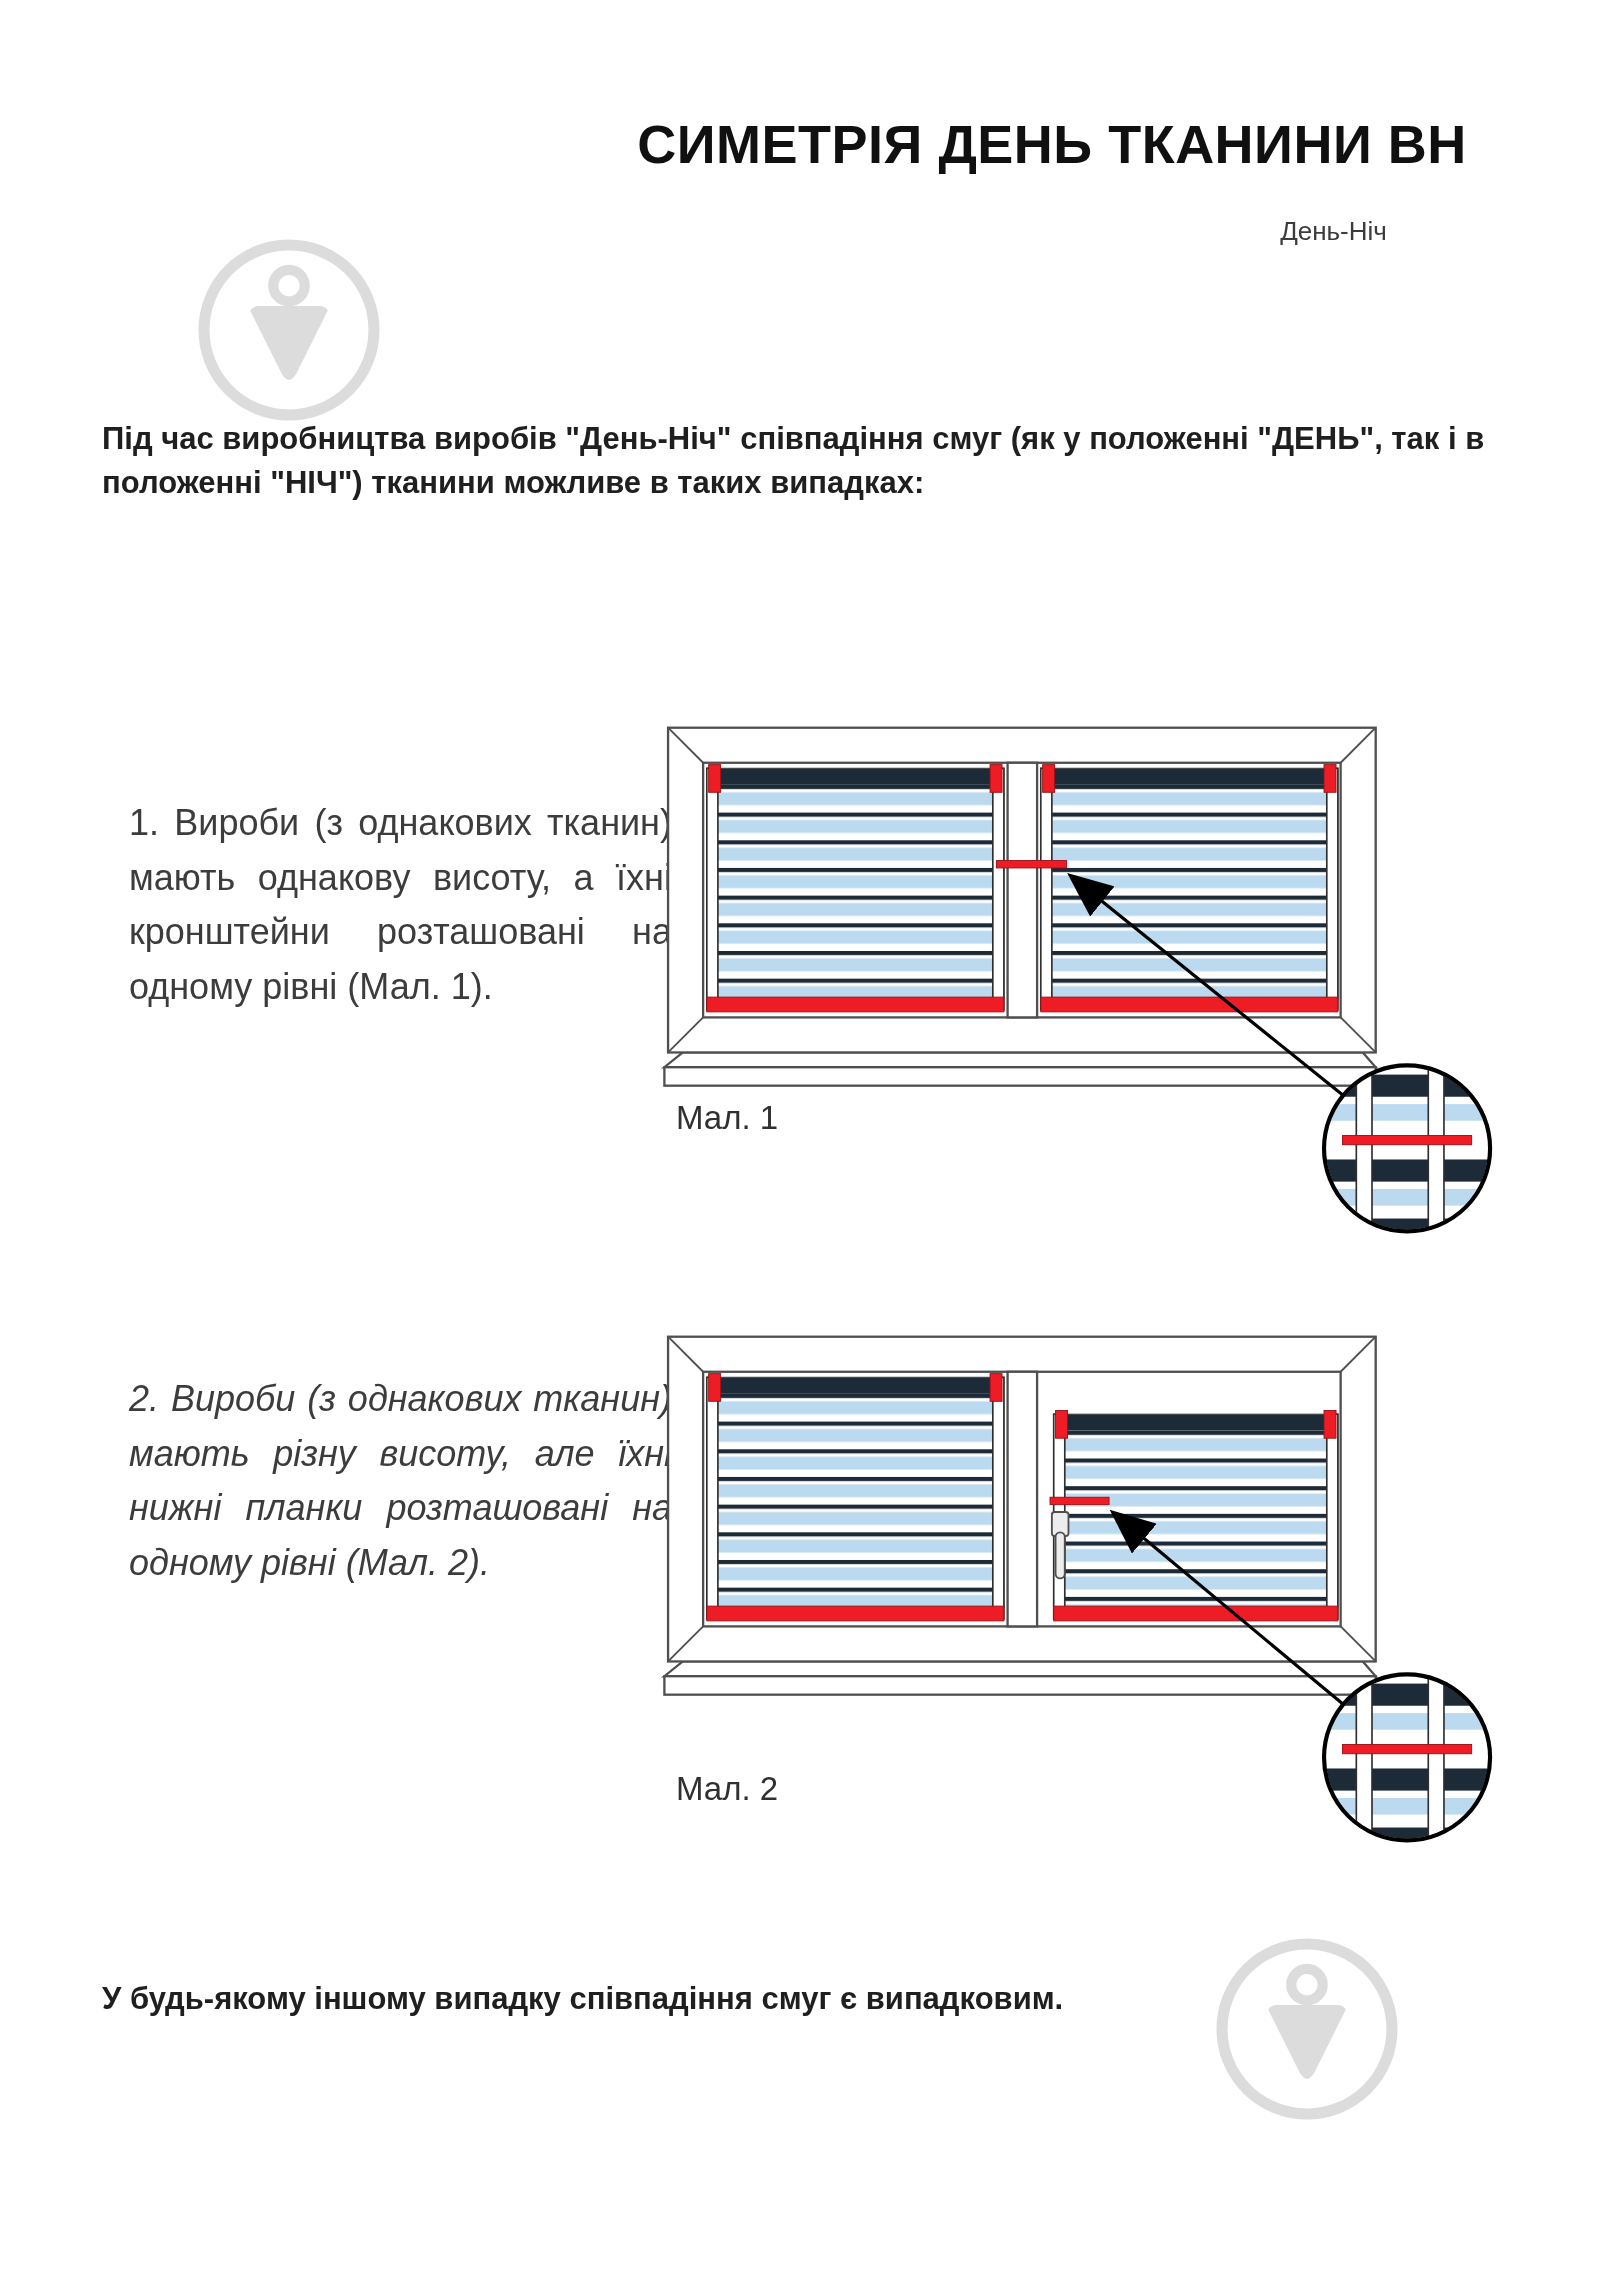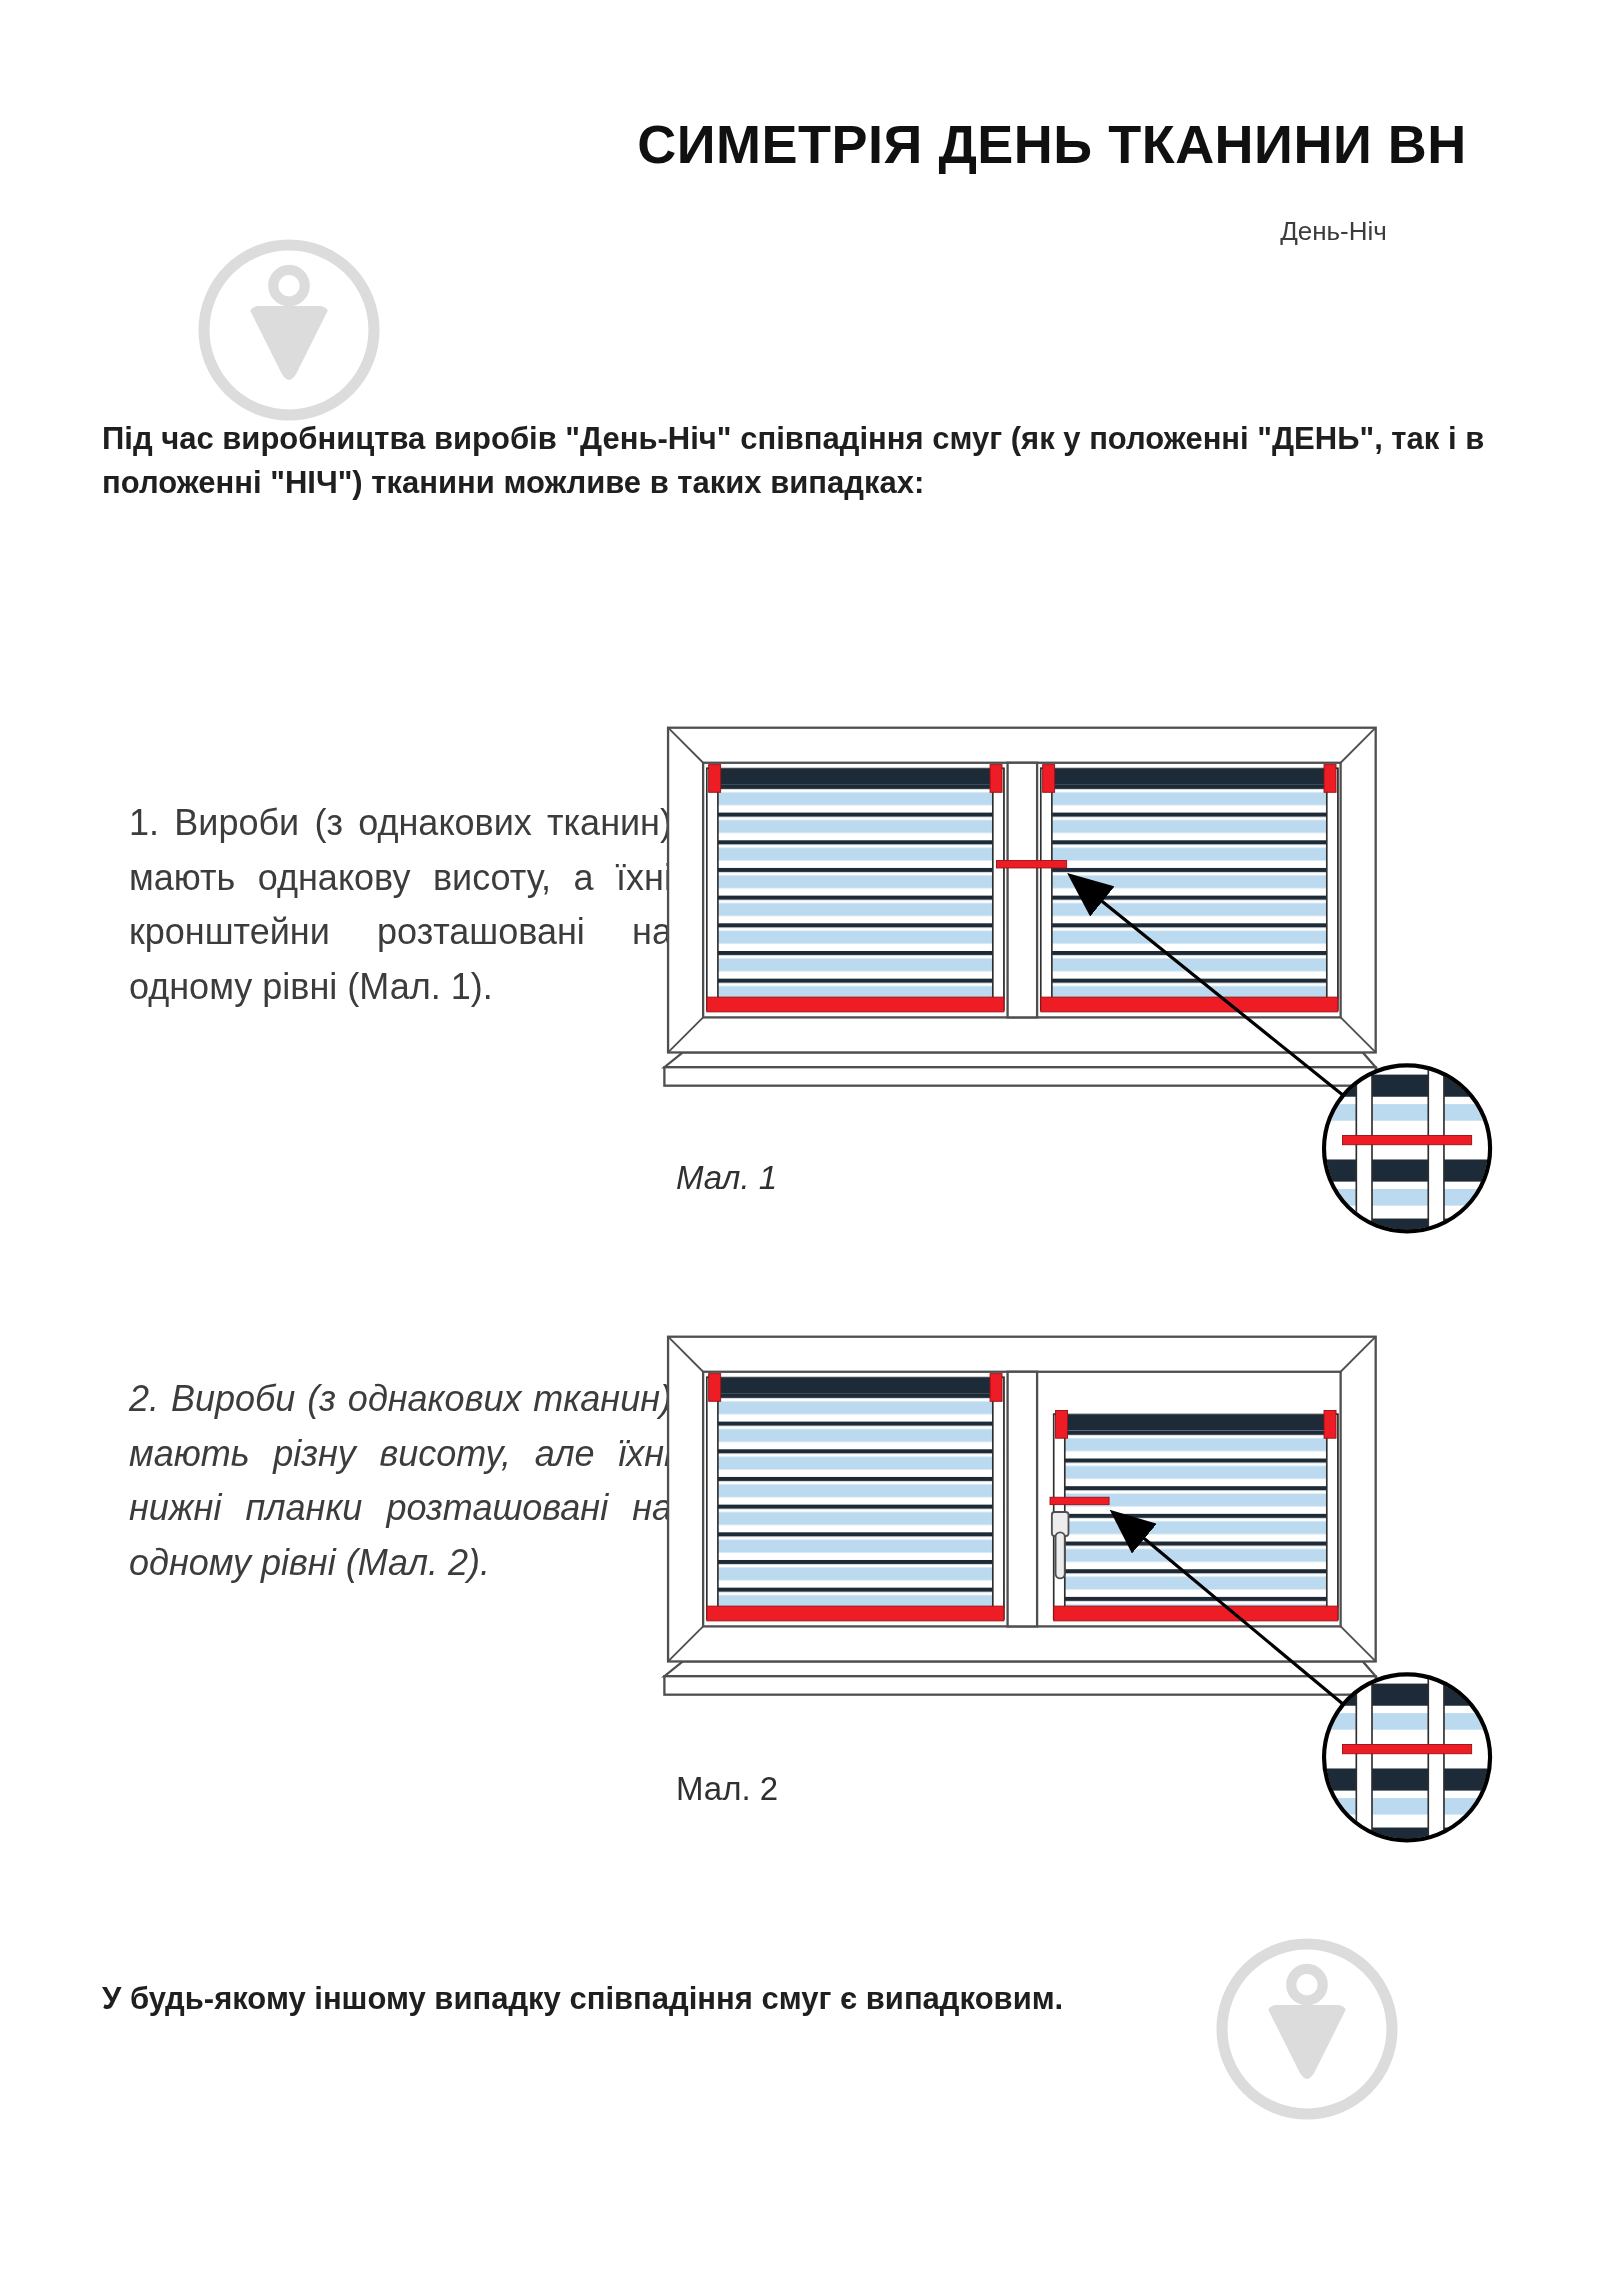--- a/index.html
+++ b/index.html
@@ -27,21 +27,21 @@
   .item-text {
     position:absolute; left:111px; width:543px;
     font-size:36px; line-height:1.52; text-align:justify; color:#3c3c3c;margin-left:18px;
   }
   #item1 { top:796px; }
   #item2 { top:1372px;font-style:italic; }
   .figure { position:absolute; width:858px; height:517px; }
   #fig1 { left:657px; top:722px; }
   #fig2 { left:657px; top:1331px; }
   .fig-caption { position:absolute; font-size:33px; color:#303030; z-index:5; }
-  #cap1 { left:676px; top:1159px;font-style:italic; }
+  #cap1 { left:676px; top:1099px; }
   #cap2 { left:676px; top:1770px;text-align:center; }
   .footer-text {
     position:absolute; left:102px; top:1981px; width:1384px;
     font-size:31px; font-weight:bold; color:#1f1f1f;
   }
   .watermark { position:absolute; width:194px; height:194px; }
   #wm-top { left:192px; top:233px; }
   #wm-bottom { left:1210px; top:1932px; }
 
   

